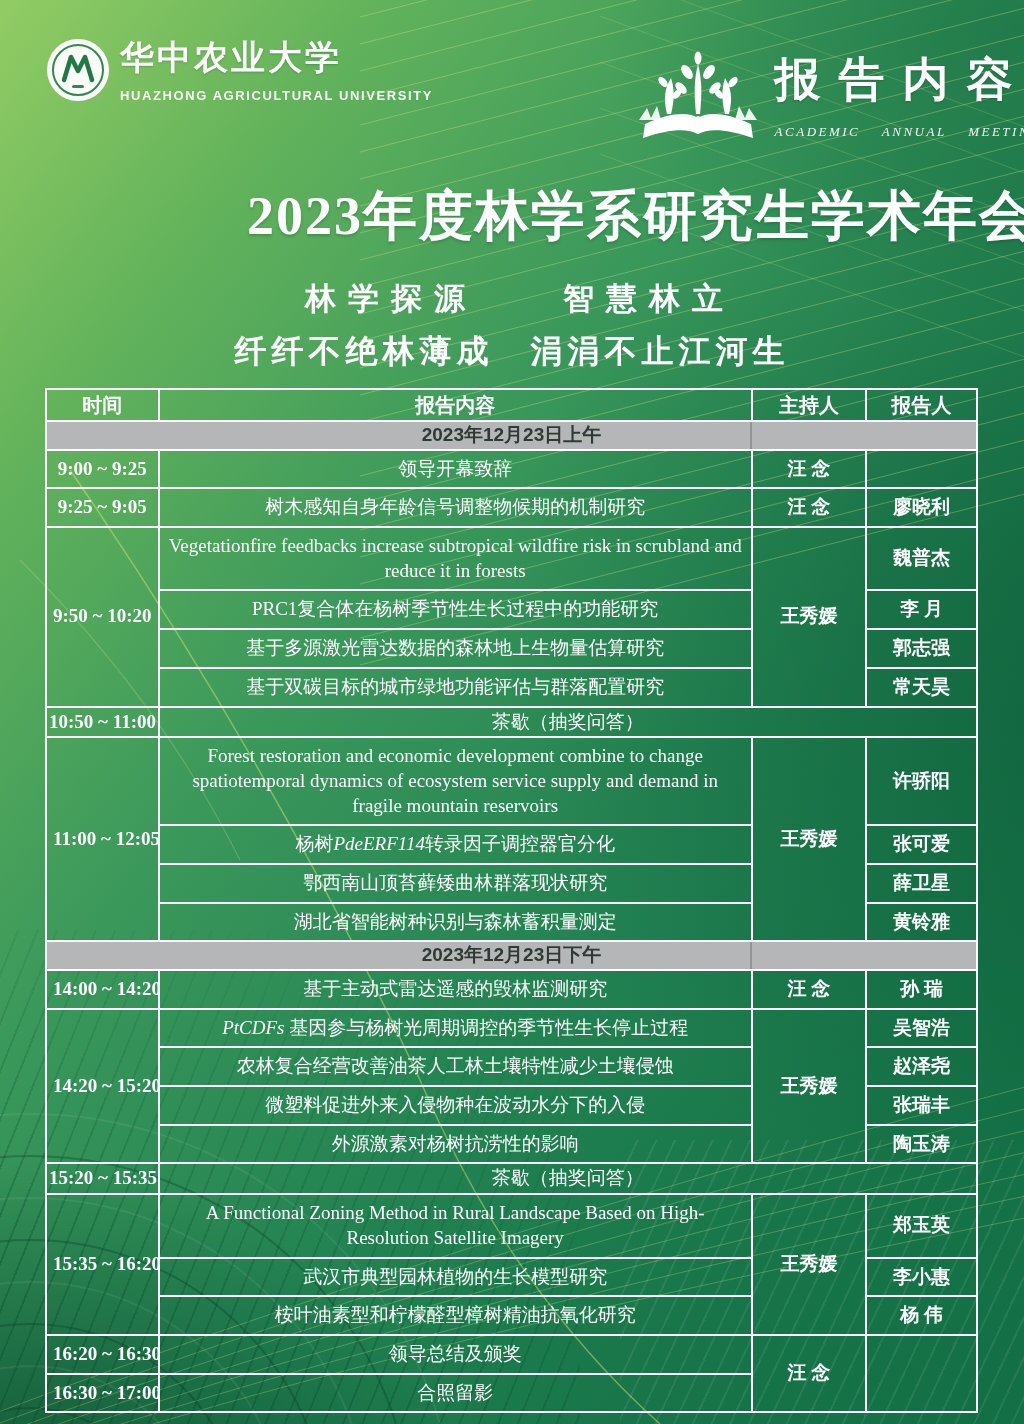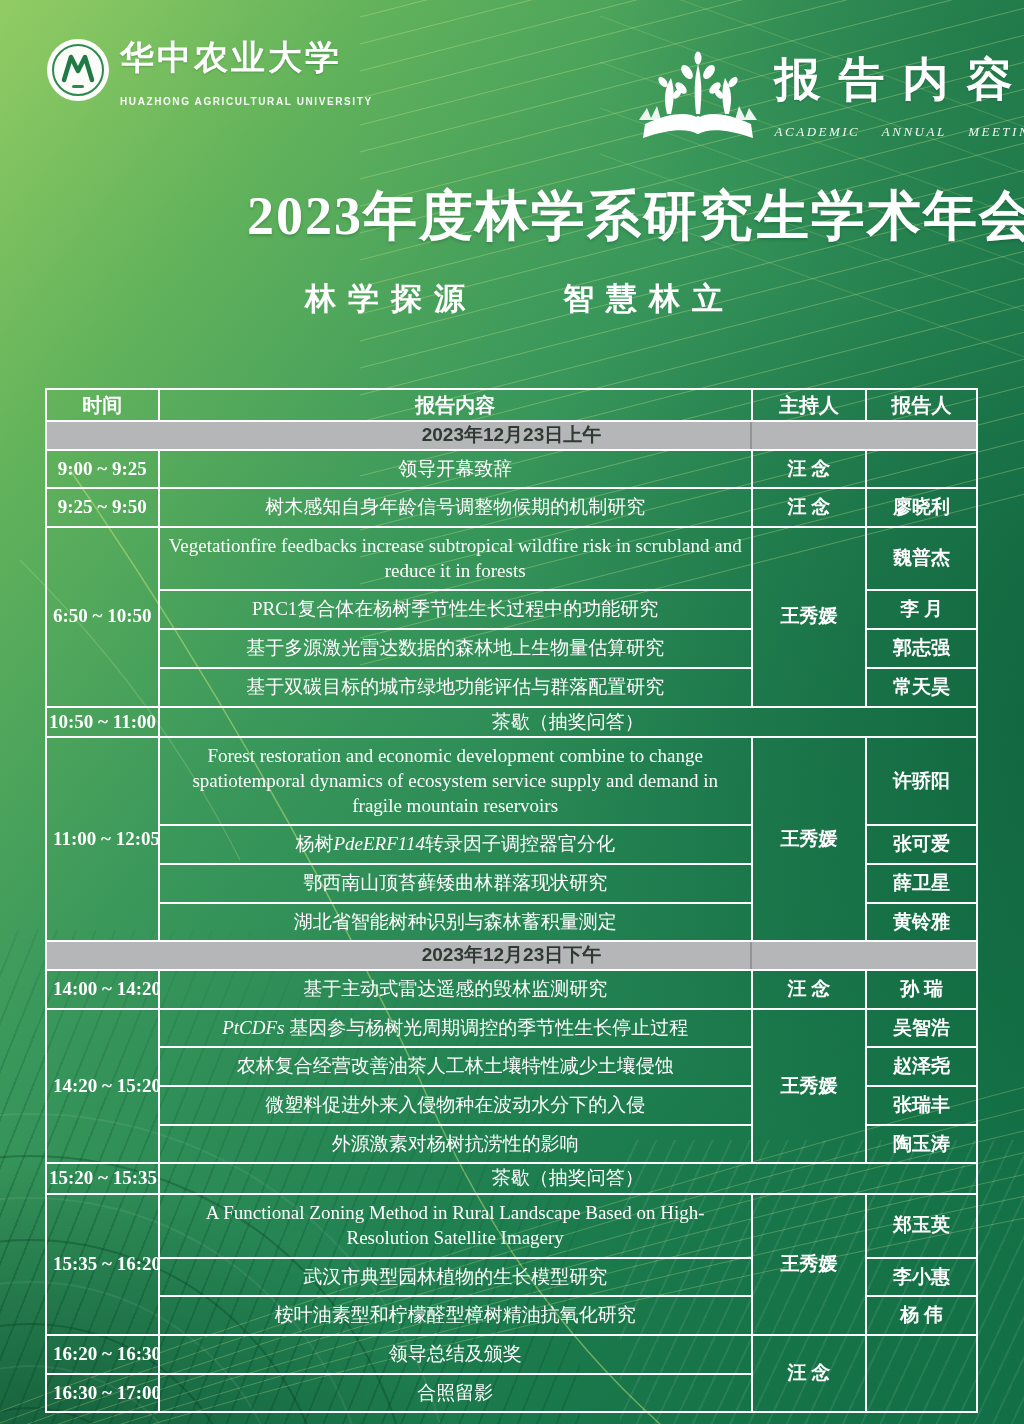--- a/index.html
+++ b/index.html
@@ -19,21 +19,21 @@
     mask-image:linear-gradient(25deg,rgba(0,0,0,1) 25%,rgba(0,0,0,0) 85%);}
   .hatch-br{position:absolute;left:620px;top:1140px;width:404px;height:284px;
     background:repeating-linear-gradient(115deg, rgba(255,255,255,0) 0 15px, rgba(255,255,255,0.08) 15px 17px);}
   .content-layer{position:absolute;inset:0;z-index:2;}
 
   
   .uni-logo{position:absolute;left:46px;top:38px;display:flex;align-items:flex-start;}
   .seal{width:64px;height:64px;}
   .uni-text{margin-left:10px;color:#fff;}
   .uni-cn{font-family:"Liberation Serif",serif;font-weight:700;font-size:34px;letter-spacing:3px;line-height:40px;text-shadow:0 1px 2px rgba(0,60,30,.25);}
-  .uni-en{font-size:10px;font-weight:700;letter-spacing:1.6px;margin-top:18px;opacity:.95;}
+  .uni-en{font-size:13px;font-weight:700;letter-spacing:1.6px;margin-top:10px;opacity:.95;}
 
   .event-logo{position:absolute;right:22px;top:50px;display:flex;align-items:center;}
   .event-mark{width:122px;height:92px;margin-right:16px;}
   .event-text{color:#fff;text-align:left;}
   .event-cn{font-weight:700;font-size:46px;letter-spacing:18px;line-height:52px;white-space:nowrap;text-shadow:0 1px 2px rgba(0,60,30,.3);}
   .event-en{font-family:"Liberation Serif",serif;font-style:italic;font-size:13px;letter-spacing:2.5px;word-spacing:16px;margin-top:19px;opacity:.95;}
 
   
   .main-title{position:absolute;left:11px;top:180px;width:1024px;text-align:right;color:#fff;
     font-family:"Liberation Serif",serif;font-weight:600;font-size:54px;letter-spacing:2px;
@@ -154,20 +154,21 @@
         </g>
       </svg>
       <div class="event-text">
         <div class="event-cn">报告内容</div>
         <div class="event-en">ACADEMIC ANNUAL MEETING</div>
       </div>
     </div>
 
     <div class="main-title">2023年度林学系研究生学术年会</div>
     <div class="slogan1">林学探源　　智慧林立</div>
+    <div class="slogan2">纤纤不绝林薄成　涓涓不止江河生</div>
 
     <table class="schedule">
       <colgroup>
         <col style="width:12.1%">
           <col style="width:63.7%">
           <col style="width:12.3%">
           <col style="width:11.9%">
       </colgroup>
       <tbody>
           <tr class="r-header">
@@ -179,27 +180,27 @@
           <tr class="r-band">
             <td colspan="4" class="c-band"><span>2023年12月23日上午</span></td>
           </tr>
           <tr class="r-normal">
             <td class="c-time"><span>9:00 ~ 9:25</span></td>
             <td class="c-content"><span>领导开幕致辞</span></td>
             <td class="c-host"><span>汪 念</span></td>
             <td class="c-reporter"><span></span></td>
           </tr>
           <tr class="r-normal">
-            <td class="c-time"><span>9:25 ~ 9:50</span></td>
+            <td class="c-time"><span>9:25 ~ 9:05</span></td>
             <td class="c-content"><span>树木感知自身年龄信号调整物候期的机制研究</span></td>
             <td class="c-host"><span>汪 念</span></td>
             <td class="c-reporter"><span>廖晓利</span></td>
           </tr>
           <tr class="r-normal">
-            <td rowspan="4" class="c-time"><span>6:50 ~ 10:50</span></td>
+            <td rowspan="4" class="c-time"><span>9:50 ~ 10:20</span></td>
             <td class="c-content"><span>Vegetationfire feedbacks increase subtropical wildfire risk in scrubland and reduce it in forests</span></td>
             <td rowspan="4" class="c-host"><span>王秀媛</span></td>
             <td class="c-reporter"><span>魏普杰</span></td>
           </tr>
           <tr class="r-normal">
             <td class="c-content"><span>PRC1复合体在杨树季节性生长过程中的功能研究</span></td>
             <td class="c-reporter"><span>李 月</span></td>
           </tr>
           <tr class="r-normal">
             <td class="c-content"><span>基于多源激光雷达数据的森林地上生物量估算研究</span></td>

